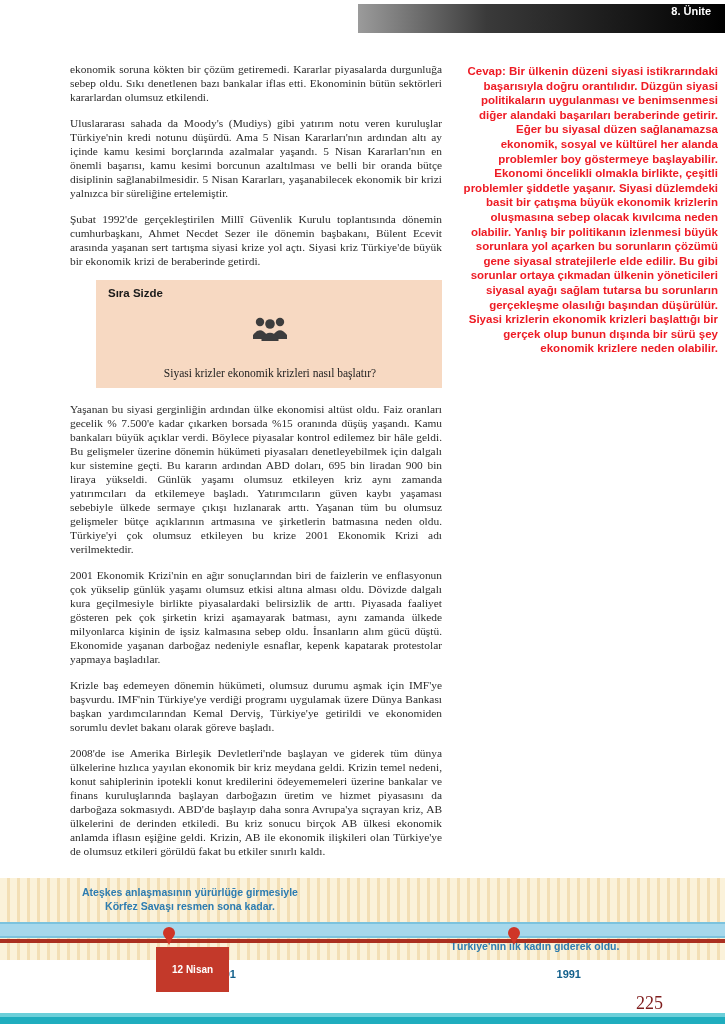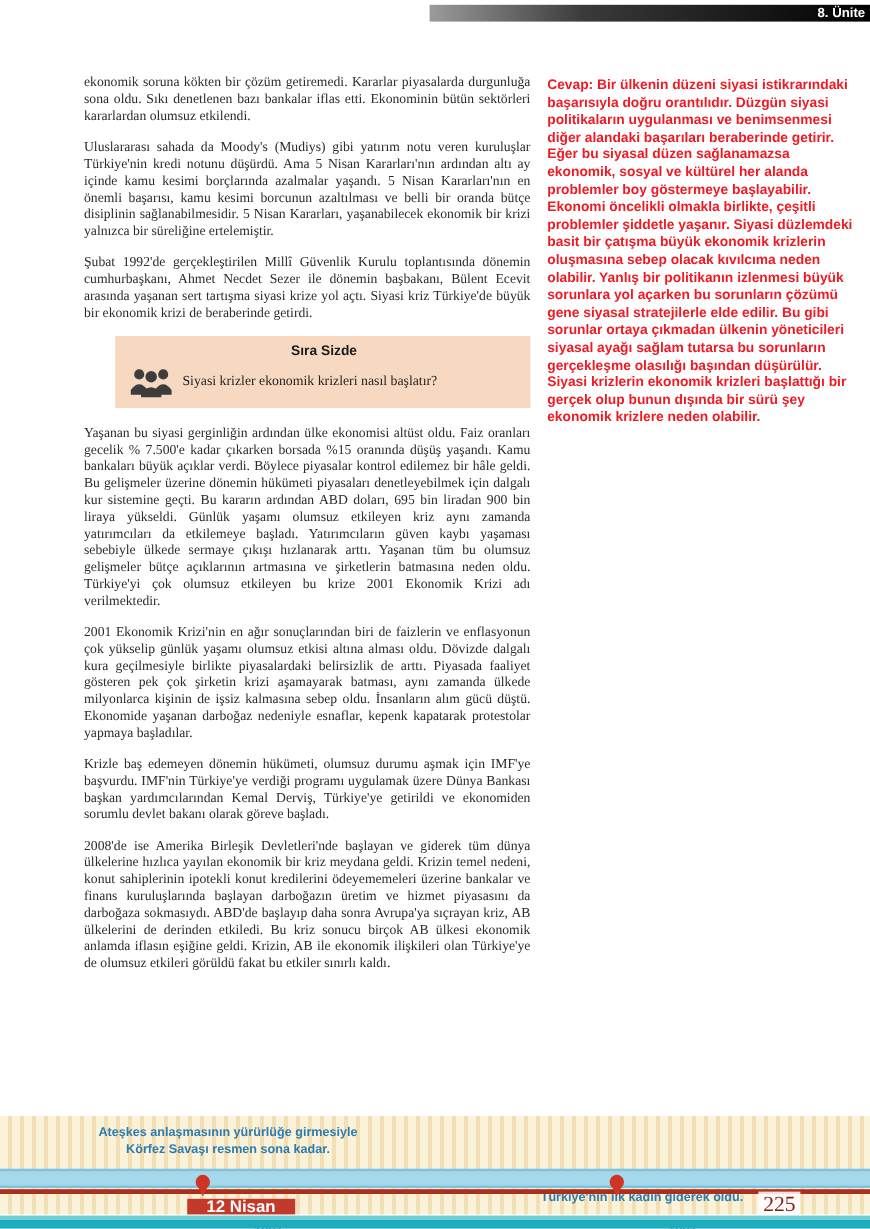--- a/index.html
+++ b/index.html
@@ -2,55 +2,55 @@
 <html><head>
 <meta charset="utf-8">
 <style>
   * { margin:0; padding:0; box-sizing:border-box; }
   html,body { width:725px; height:1024px; }
   body { font-family:"Liberation Serif", serif; background:#ffffff; }
   .page { position:relative; width:725px; height:1024px; background:#ffffff; overflow:hidden; }
 
   
   .unit-bar {
-    position:absolute; top:4px; left:358px; right:0; height:14px;
+    position:absolute; top:4px; left:358px; right:0; height:29px;
     background:linear-gradient(to right,#9b9b9b,#3a3a3a 35%,#000000);
     color:#ffffff; font-family:"Liberation Sans",sans-serif; font-weight:bold;
-    font-size:11px; line-height:15px; text-align:right; padding-right:4px;
+    font-size:11px; line-height:15px; text-align:right; padding-right:14px;
   }
 
   
   .body-col {
     position:absolute; left:70px; top:62px; width:372px; z-index:1;
     color:#2b2b2b; font-size:11.4px; line-height:14px; text-align:justify;
   }
   .body-col p { margin-bottom:12px; }
 
   
   .sira-box {
     background:#f7d9c2; margin:2px 0 14px 26px; padding:6px 10px 8px 12px;
   }
   .sira-label {
     font-family:"Liberation Sans",sans-serif; font-weight:bold; font-size:11.5px;
-    color:#1a1a1a; margin-bottom:4px; text-align:center;
+    color:#1a1a1a; margin-bottom:14px; text-align:left;
   }
-  .sira-content { display:flex; align-items:center; gap:8px; }
+  .sira-content { display:flex; align-items:center; gap:24px;flex-direction:column; }
   .people-icon { flex:0 0 auto; display:inline-block; line-height:0; }
   .sira-q { font-size:11.5px; color:#222; text-align:left; }
 
   
   .answer-col {
     position:absolute; left:456px; top:64px; width:262px;
     font-family:"Liberation Sans",sans-serif; font-weight:bold;
-    font-size:11.5px; line-height:14.6px; color:#ee1b24; text-align:left;
+    font-size:11.5px; line-height:14.6px; color:#ee1b24; text-align:right;
   }
 
   
   .timeline {
-    position:absolute; left:0; right:0; top:930px; height:82px; z-index:2;
+    position:absolute; left:0; right:0; top:878px; height:82px; z-index:2;
     background:repeating-linear-gradient(90deg,#fbf2da 0 7px,#f3dfb6 7px 10px);
   }
   .tl-event {
     position:absolute; top:7px; text-align:center;
     font-family:"Liberation Sans",sans-serif; font-weight:bold;
     font-size:10.5px; line-height:14px; color:#2d7cb0;
   }
   .tl-event-1 { left:50px; width:280px; }
   .tl-event-2 { left:385px; width:300px;margin-top:40px; }
   .tl-band {
@@ -72,22 +72,22 @@
   }
   .tl-pin::after {
     content:""; position:absolute; top:10px; left:2px; width:0; height:0;
     border-left:4px solid transparent; border-right:4px solid transparent;
     border-top:8px solid #cf3527;
   }
   .tl-pin-1 { left:163px; }
   .tl-pin-2 { left:508px; }
   .tl-date {
     position:absolute; left:156px; top:69px; background:#c3392a; color:#ffffff;
-    font-family:"Liberation Sans",sans-serif; font-weight:bold; font-size:14px;
-    line-height:13px; padding:0 16px; z-index:3;
+    font-family:"Liberation Sans",sans-serif; font-weight:bold; font-size:10px;
+    line-height:13px; padding:16px 16px; z-index:3;
   }
 
   .page-number {
     position:absolute; right:58px; top:993px; z-index:5;
     font-family:"Liberation Serif",serif; font-size:18px; color:#7f1d1d;
     background:rgba(255,255,255,0.85); padding:0 4px;
   }
 
   .bottom-strip {
     position:absolute; left:0; right:0; bottom:0; height:11px; z-index:6;
@@ -97,21 +97,21 @@
 </head>
 <body>
 
 <div class="page">
 
   <div class="unit-bar">
     <span>8. Ünite</span>
   </div>
 
   <div class="body-col">
-    <p>ekonomik soruna kökten bir çözüm getiremedi. Kararlar piyasalarda durgunluğa sona oldu. Sıkı denetlenen bazı bankalar iflas etti. Ekonominin bütün sektörleri kararlardan olumsuz etkilendi.</p>
+    <p>ekonomik soruna kökten bir çözüm getiremedi. Kararlar piyasalarda durgunluğa sebep oldu. Sıkı denetlenen bazı bankalar iflas etti. Ekonominin bütün sektörleri kararlardan olumsuz etkilendi.</p>
     <p>Uluslararası sahada da Moody's (Mudiys) gibi yatırım notu veren kuruluşlar Türkiye'nin kredi notunu düşürdü. Ama 5 Nisan Kararları'nın ardından altı ay içinde kamu kesimi borçlarında azalmalar yaşandı. 5 Nisan Kararları'nın en önemli başarısı, kamu kesimi borcunun azaltılması ve belli bir oranda bütçe disiplinin sağlanabilmesidir. 5 Nisan Kararları, yaşanabilecek ekonomik bir krizi yalnızca bir süreliğine ertelemiştir.</p>
     <p>Şubat 1992'de gerçekleştirilen Millî Güvenlik Kurulu toplantısında dönemin cumhurbaşkanı, Ahmet Necdet Sezer ile dönemin başbakanı, Bülent Ecevit arasında yaşanan sert tartışma siyasi krize yol açtı. Siyasi kriz Türkiye'de büyük bir ekonomik krizi de beraberinde getirdi.</p>
 
     <div class="sira-box">
       <div class="sira-label">Sıra Sizde</div>
       <div class="sira-content">
         <span class="people-icon">
           <svg width="36" height="28" viewBox="0 0 36 28" xmlns="http://www.w3.org/2000/svg">
             <g fill="#3d3d3d">
               <circle cx="8" cy="8" r="4.2"></circle>

